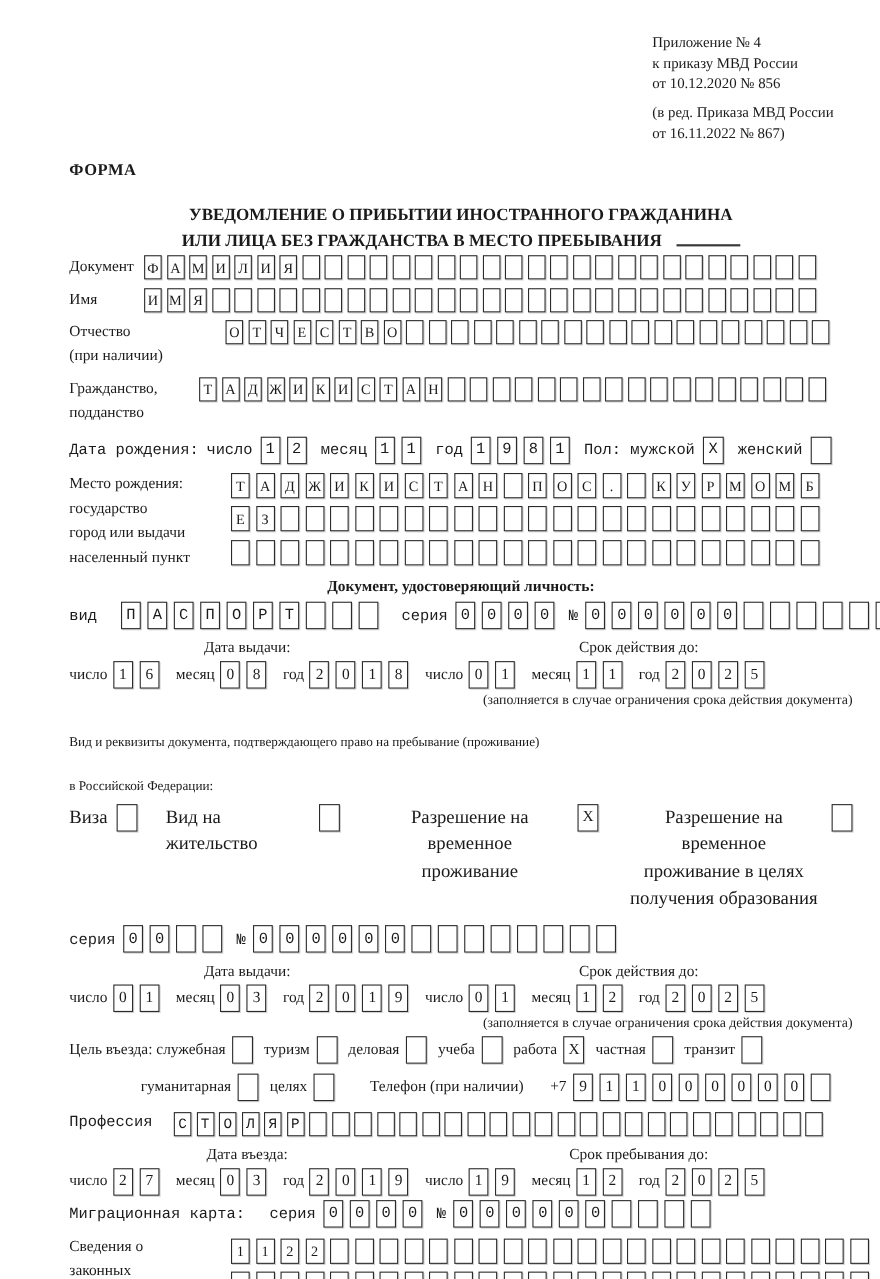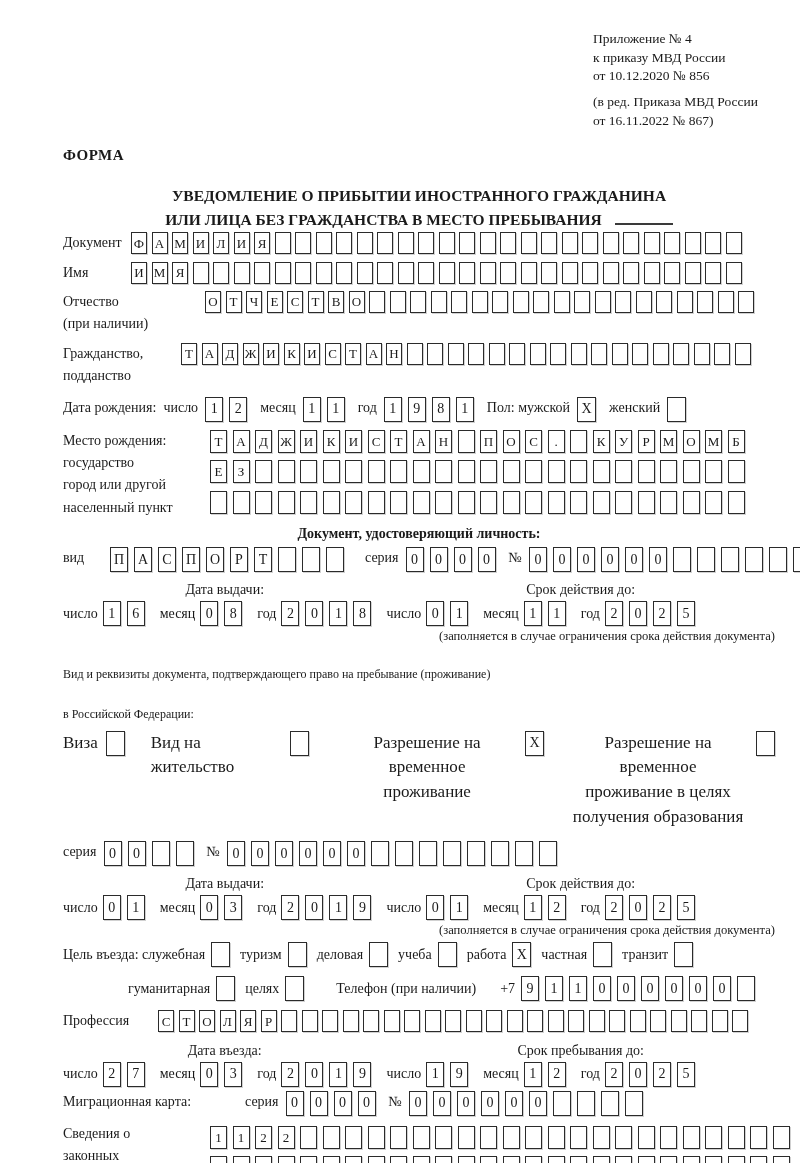--- a/index.html
+++ b/index.html
@@ -43,21 +43,21 @@
   .dg-row .dg-lbl { font-size:14px; margin-right:5px; }
   .dg-row .cells { margin-right:9px; }
   .dg-right { width:435px; }
   .note { font-size:12.6px; white-space:nowrap; text-align:right; margin-top:3px; }
 
   .plain { font-size:12px; line-height:1.7;margin-top:20px; }
   .chk-row { display:flex; align-items:flex-start; margin:6px 0 12px 0; }
   .chk-item { display:flex; align-items:flex-start; margin-right:14px; }
   .chk-item .txt { font-size:17px; line-height:1.45; margin-right:8px; }
   .chk-item .txt.center { text-align:center; }
-  .baseline { align-items:flex-start; }
+  .baseline { align-items:flex-end;font-family:Liberation Mono, monospace; }
   .purpose-line { display:flex; align-items:center; margin-bottom:9px; }
   .purpose-line > span { margin-right:6px; }
   .purpose-line .cb { margin-right:10px; }
 </style>
 </head>
 <body>
 
 <div class="page">
 
   <div class="annex">
@@ -244,21 +244,21 @@
     <span class="lbl">Пол: мужской</span>
     <span class="cb">X</span>
     <span class="lbl" style="margin-left:6px">женский</span>
     <span class="cb"></span>
   </div>
 
   <div class="row" style="margin-top:8px">
     <span class="lbl w147">
       <span style="display:block">Место рождения:</span>
       <span style="display:block">государство</span>
-      <span style="display:block">город или другой</span>
+      <span style="display:block">город или выдачи</span>
       <span style="display:block">населенный пункт</span>
     </span>
     <span class="stack3">
       <span class="cells sp">
           <span class="cell">Т</span>
           <span class="cell">А</span>
           <span class="cell">Д</span>
           <span class="cell">Ж</span>
           <span class="cell">И</span>
           <span class="cell">К</span>

